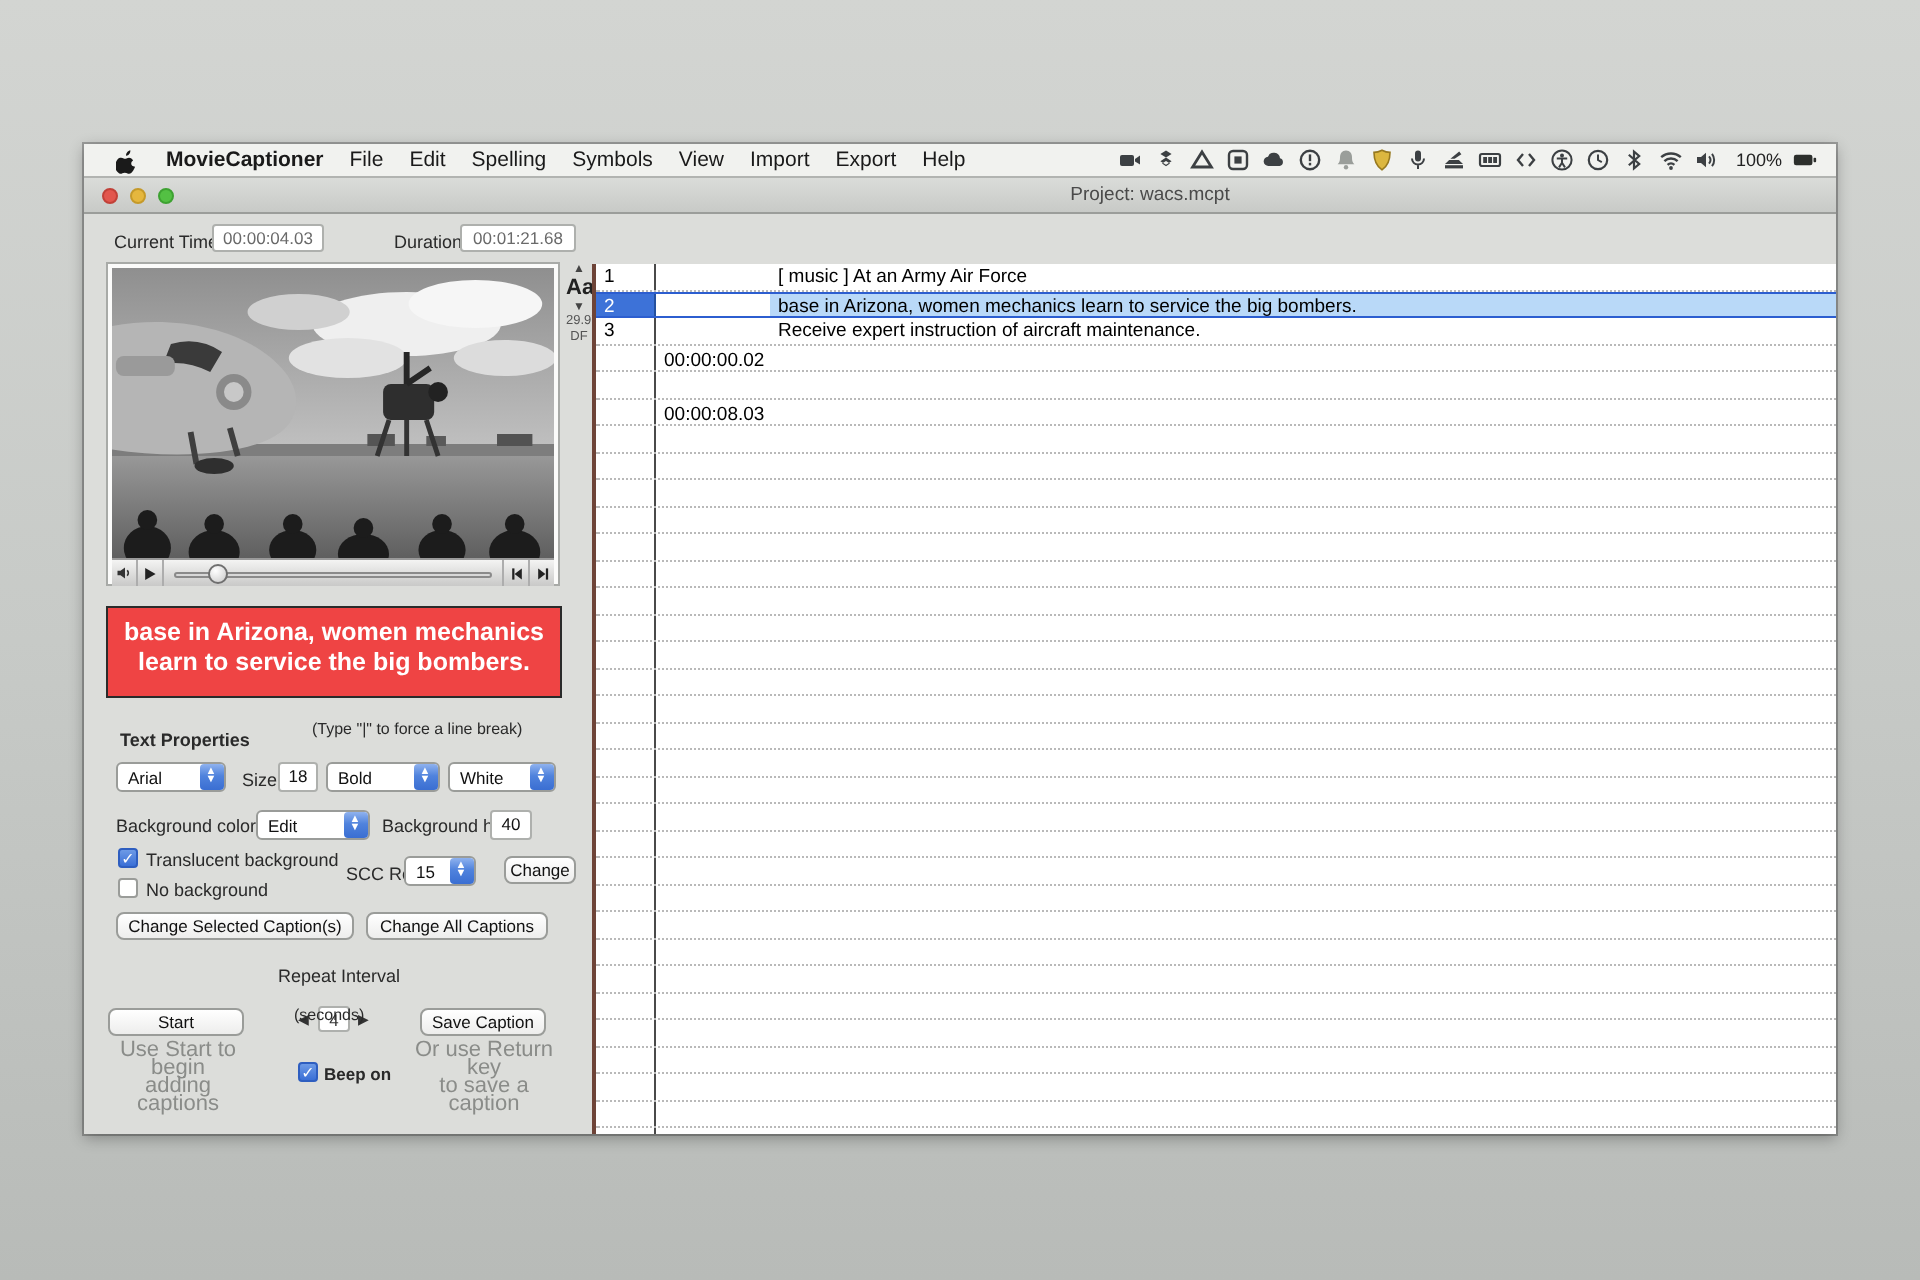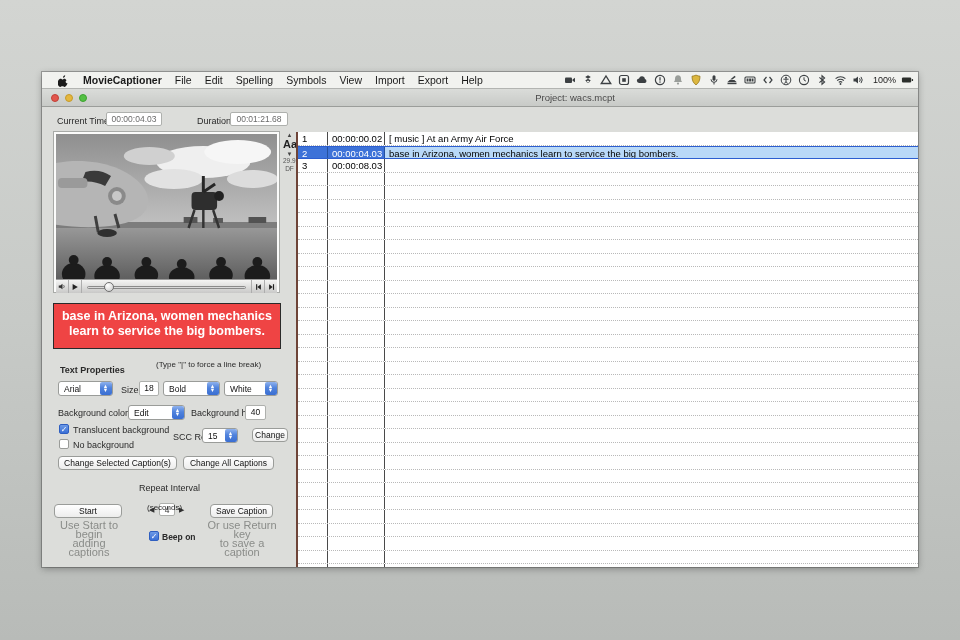--- a/index.html
+++ b/index.html
@@ -10,21 +10,21 @@
   .screen { position:absolute; left:42px; top:72px; width:876px; height:495px;
             background:#dcddda; box-shadow:0 2px 7px rgba(0,0,0,.3), 0 0 0 1px rgba(90,90,90,.45); }
 
   
   .menubar { position:absolute; left:0; top:0; width:100%; height:17px; background:#f1f2ef;
              border-bottom:1px solid #b2b4b1; display:flex; align-items:center; font-size:10.5px; color:#1a1a1a; }
   .menu-left { display:flex; align-items:center; gap:13px; padding-left:15px; }
   .menu-item { cursor:default; white-space:nowrap; }
   .menu-item.app-name { font-weight:bold; }
   .apple-logo-wrap { display:inline-flex; align-items:center; }
-  .menu-right { margin-left:auto; display:flex; align-items:center; gap:5px; padding-right:4px; }
+  .menu-right { margin-left:auto; display:flex; align-items:center; gap:5px; padding-right:9px; }
   .sicon { display:inline-flex; width:13px; height:13px; align-items:center; justify-content:center; }
   .sicon svg { display:block; }
   .batt-label { font-size:9px; color:#222; margin-left:3px; }
 
   
   .titlebar { position:absolute; left:0; top:17px; width:100%; height:18px;
               background:linear-gradient(180deg,#dadcd9,#c8cac7); border-bottom:1px solid #9b9d9a; }
   .lights { position:absolute; left:9px; top:5px; display:flex; gap:6px; }
   .light { width:8px; height:8px; border-radius:50%; }
   .light.red { background:#e2564d; border:.5px solid #c14138; }
@@ -81,21 +81,21 @@
   .rate-col { position:absolute; left:241px; top:25px; width:13px; text-align:center; color:#222; }
   .rate-col .tri { font-size:6px; line-height:6px; color:#444; }
   .rate-col .aa { font-size:11px; font-weight:bold; line-height:13px; }
   .rate-col .fr { font-size:6.5px; line-height:8px; color:#555; }
 
   
   .cap-table { position:absolute; left:254px; top:25px; width:622px; height:435px; background:#fff;
                border-left:2px solid #6e4438; overflow:hidden; }
   .cap-row { display:flex; height:13.5px; border-bottom:1px dotted #b9b9b9; font-size:9.5px; color:#000; }
   .c-num { width:30px; padding-left:4px; border-right:1.5px solid #4a4a4a; line-height:13px; }
-  .c-time { width:57px; padding-left:4px; border-right:1.5px solid #4a4a4a; line-height:13px; }
+  .c-time { width:57px; padding-left:4px; border-right:1.5px solid #4a4a4a; line-height:13px;margin-top:42px; }
   .c-text { flex:1; padding-left:4px; line-height:13px; white-space:nowrap; overflow:hidden; }
   .cap-row.selected { border-top:1px solid #2c5ed0; border-bottom:1px solid #2c5ed0; }
   .cap-row.selected .c-num, .cap-row.selected .c-time { background:#3d72d8; color:#fff; border-right-color:#24509e; }
   .cap-row.selected .c-text { background:#b9d9f8; color:#000; }
 </style>
 </head>
 <body>
 
 <div class="screen">
 
@@ -429,20 +429,21 @@
             <div class="c-text">[ music ] At an Army Air Force</div>
           </div>
           <div class="cap-row selected">
             <div class="c-num">2</div>
             <div class="c-time">00:00:04.03</div>
             <div class="c-text">base in Arizona, women mechanics learn to service the big bombers.</div>
           </div>
           <div class="cap-row">
             <div class="c-num">3</div>
             <div class="c-time">00:00:08.03</div>
+            <div class="c-text">Receive expert instruction of aircraft maintenance.</div>
           </div>
           <div class="cap-row">
             <div class="c-num"></div>
             <div class="c-time"></div>
             <div class="c-text"></div>
           </div>
           <div class="cap-row">
             <div class="c-num"></div>
             <div class="c-time"></div>
             <div class="c-text"></div>

